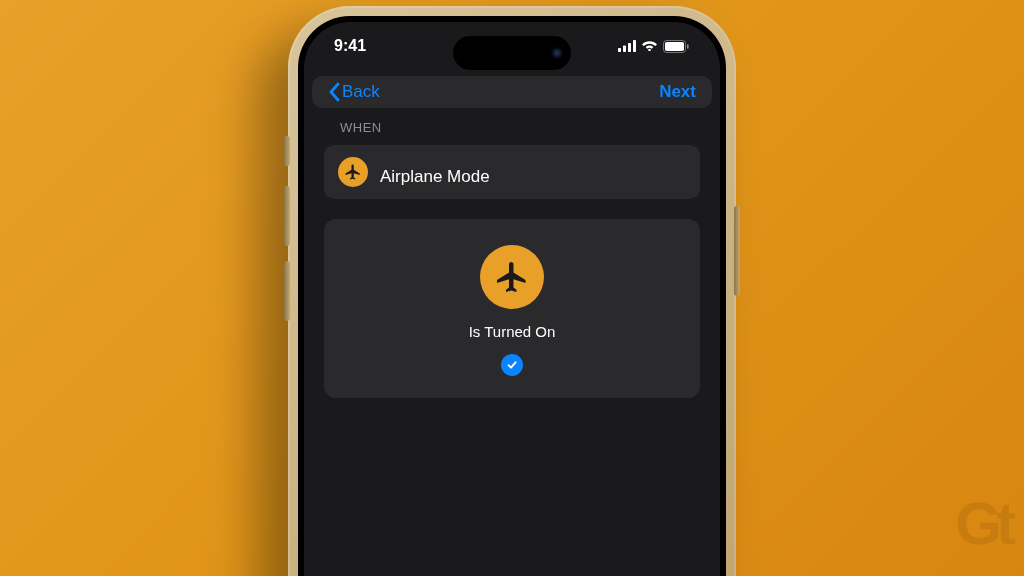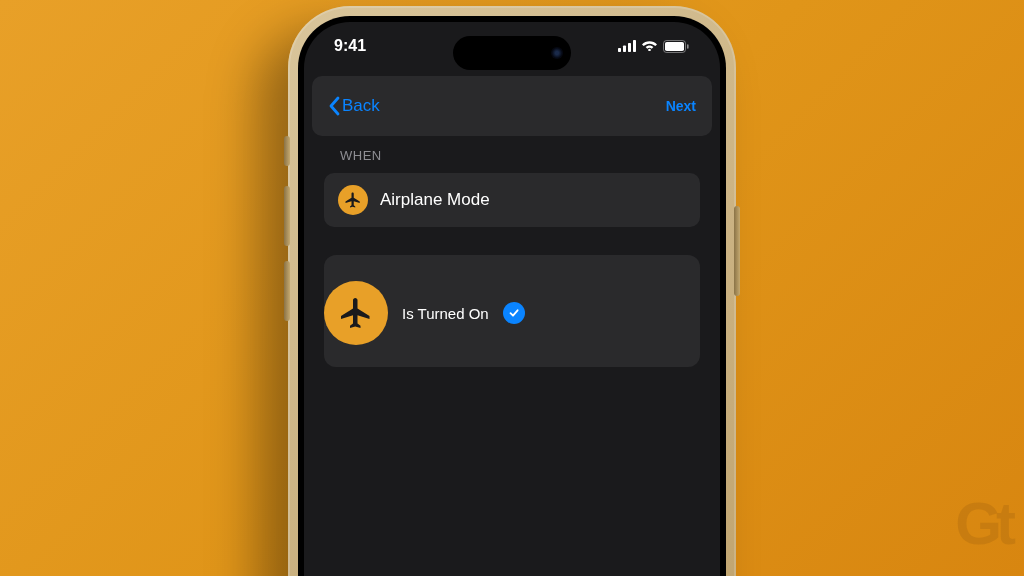--- a/index.html
+++ b/index.html
@@ -109,42 +109,42 @@
       display: flex;
       align-items: center;
       gap: 5px;
     }
 
     .cellular-icon svg, .wifi-icon, .battery-icon svg {
       display: block;
     }
 
     .nav-bar {
-      height: 60px;
+      height: 32px;
       background: #2a2a2c;
       display: flex;
       justify-content: space-between;
       align-items: center;
       padding: 4px 16px;
       margin: 0 8px;
       border-radius: 10px;
     }
 
     .back-btn {
       display: flex;
       align-items: center;
       color: #0a84ff;
       font-size: 17px;
       gap: 2px;
       cursor: pointer;
     }
 
     .next-btn {
       color: #0a84ff;
-      font-size: 14px;
+      font-size: 17px;
       font-weight: 600;
       cursor: pointer;
     }
 
     .content {
       padding: 12px 20px;
     }
 
     .section-header {
       color: #8e8e93;
@@ -152,24 +152,24 @@
       text-transform: uppercase;
       letter-spacing: 0.5px;
       margin-bottom: 10px;
       margin-left: 16px;
     }
 
     .when-card {
       background: #2a2a2c;
       border-radius: 10px;
       display: flex;
-      align-items: center;
+      align-items: flex-end;
       padding: 12px 14px;
       gap: 12px;
-      margin-bottom: 28px;
+      margin-bottom: 20px;
     }
 
     .airplane-mini {
       width: 30px;
       height: 30px;
       background: #e8a028;
       border-radius: 50%;
       display: flex;
       align-items: center;
       justify-content: center;
@@ -183,20 +183,21 @@
     .options-card {
       background: #2a2a2c;
       border-radius: 12px;
       display: flex;
       padding: 26px 0 22px 0;
     }
 
     .option {
       flex: 1;
       display: flex;
+      flex-direction: column;
       align-items: center;
       gap: 14px;
       cursor: pointer;
     }
 
     .option-icon {
       width: 64px;
       height: 64px;
       border-radius: 50%;
       display: flex;

